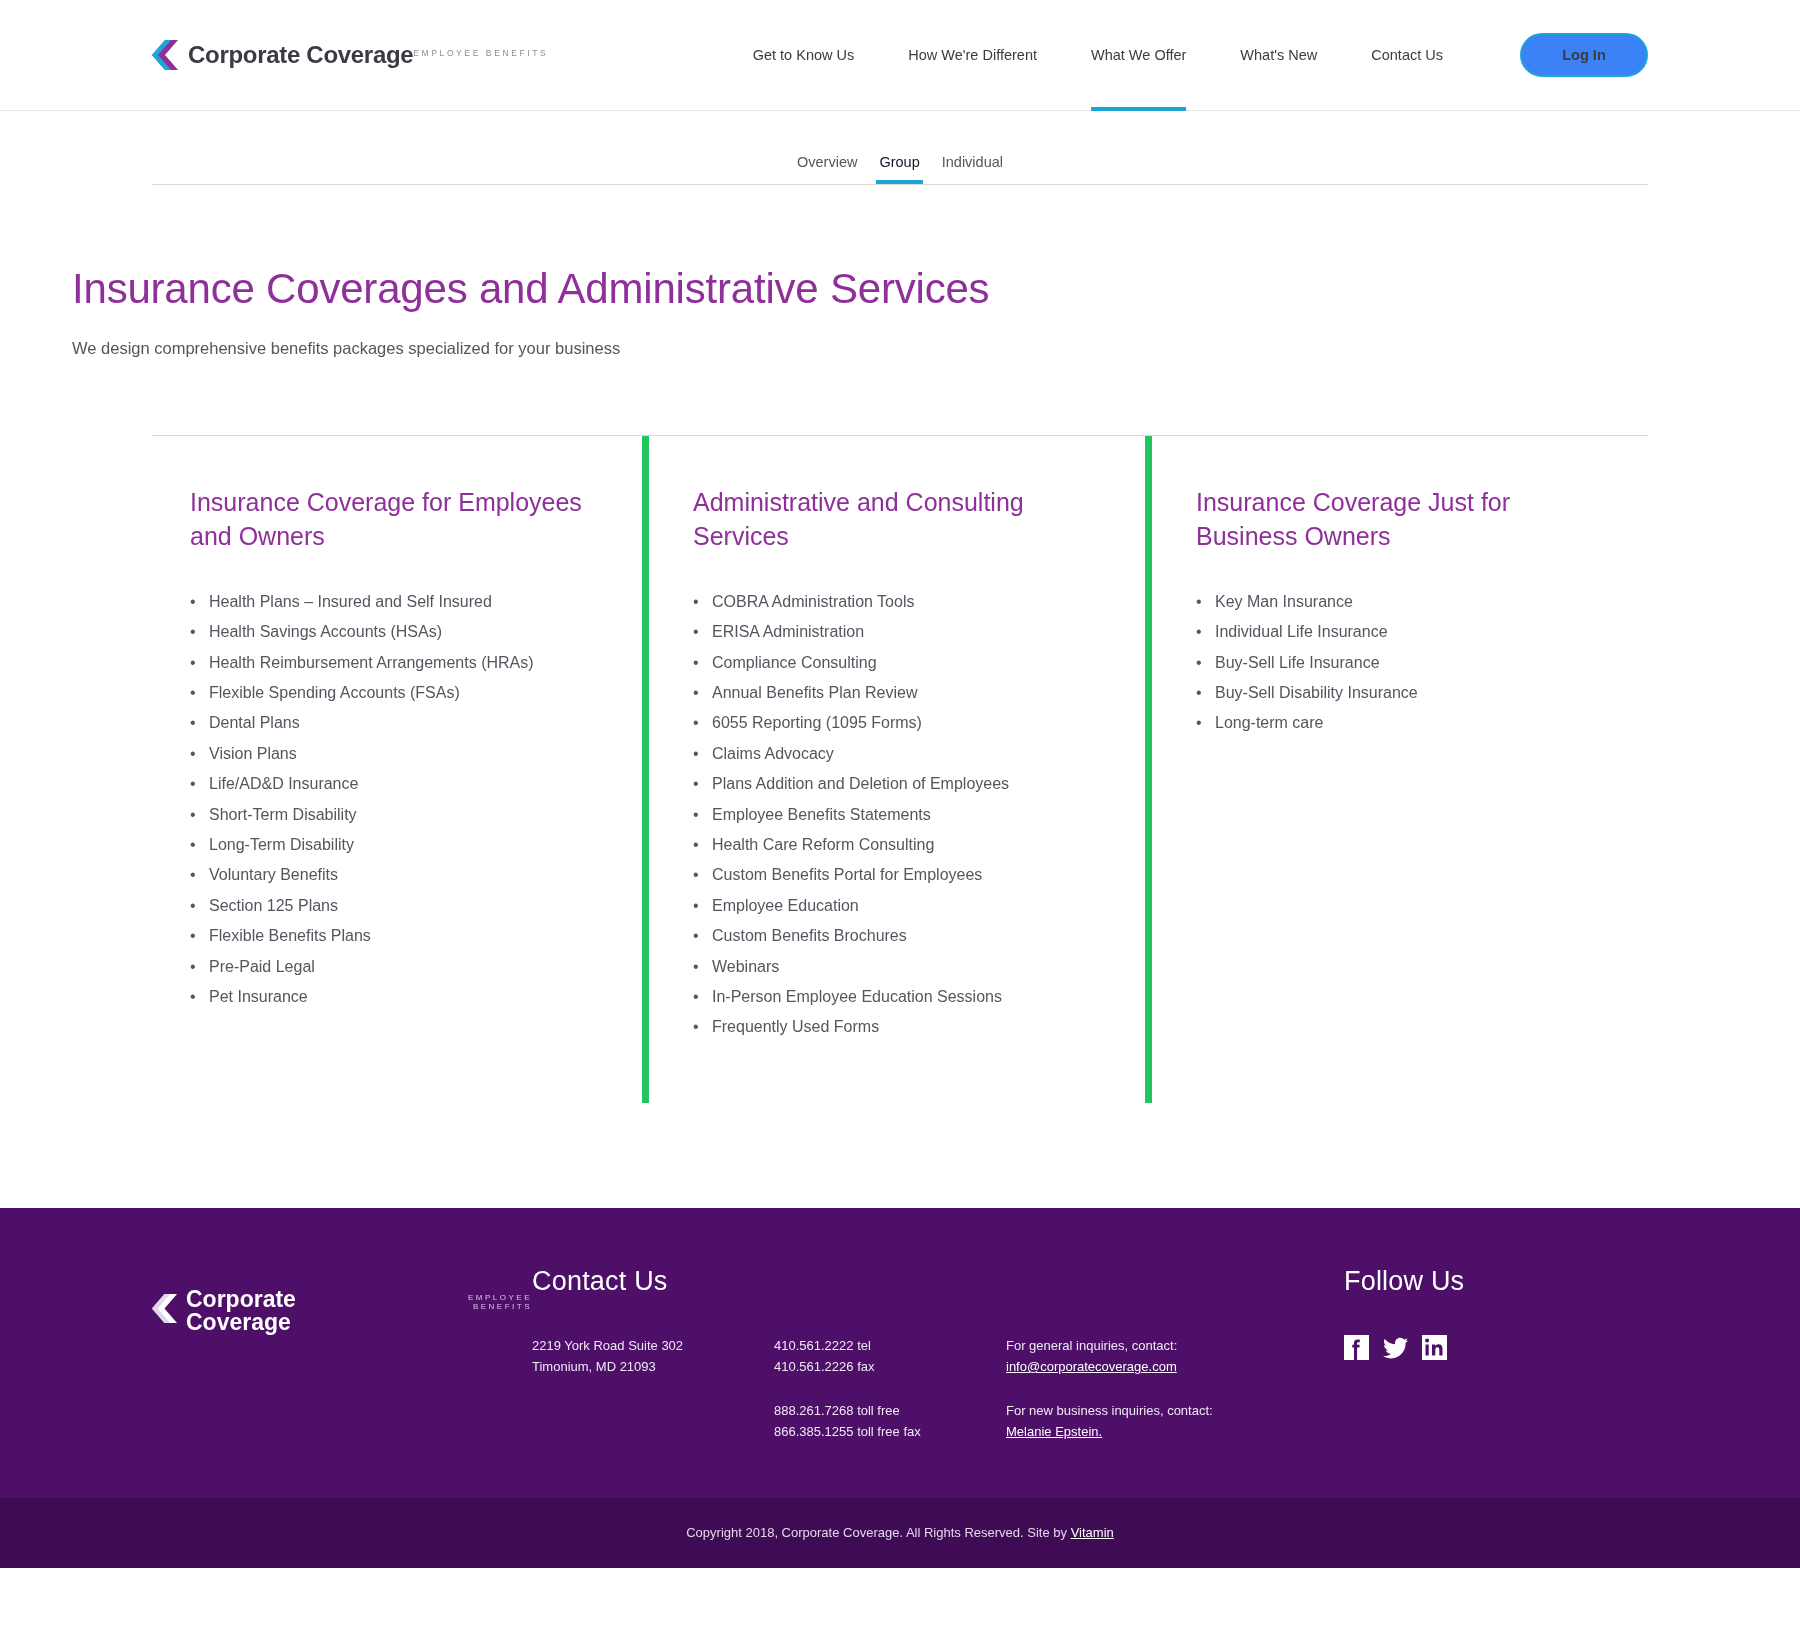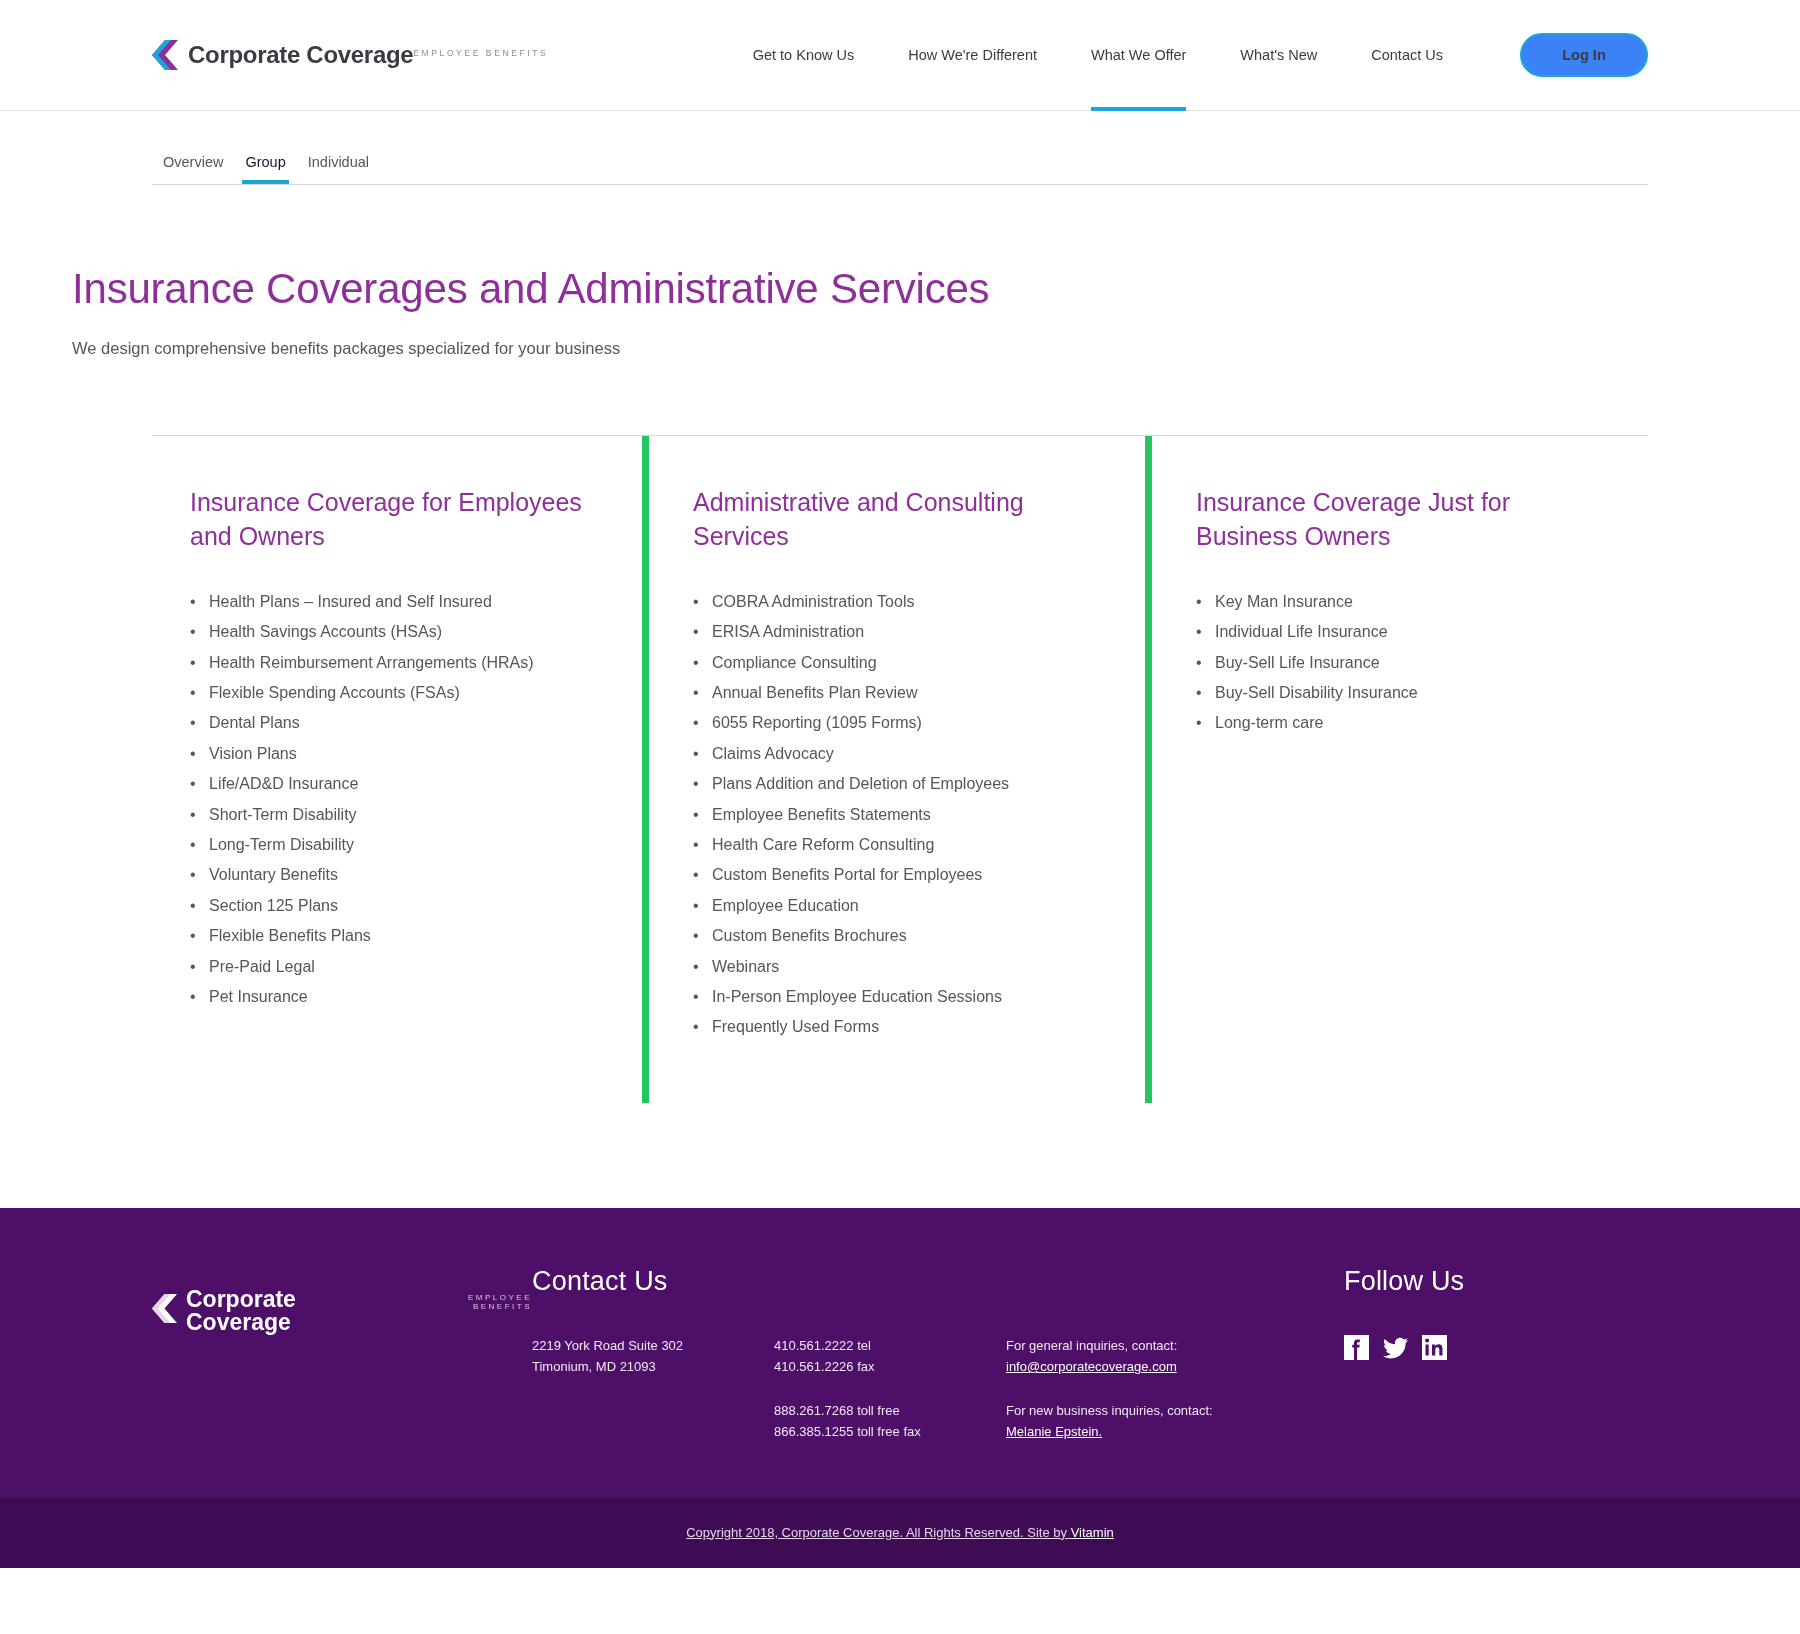--- a/index.html
+++ b/index.html
@@ -78,21 +78,21 @@
     align-items: center;
     justify-content: center;
     cursor: pointer;
     background: #3b82f6;
   }
 
   
   .subnav {
     padding: 0 152px;
     display: flex;
-    justify-content: flex-start;
+    justify-content: center;
     align-items: flex-end;
     height: 73px;
   }
   .subnav-inner {
     display: flex;
     gap: 0;
     align-items: flex-end;
     height: 100%;
   }
   .subnav-item {
@@ -214,21 +214,20 @@
   .footer-follow { width: 330px; padding-left: 26px; }
   .social-row { display: flex; gap: 14px; margin-top: 6px; }
   .social { width: 25px; height: 25px; cursor: pointer; }
 
   .copyright {
     background: #3e0b54;
     color: #e4d7ec;
     font-size: 13px;
     text-align: center;
     padding: 27px 0 28px 0;
-    text-decoration: underline;
   }
   .copyright a { color: #ffffff; text-decoration: underline; }
 </style>
 </head>
 <body>
 
 <div class="page">
 
   <div class="topbar">
     <div class="logo-wrap">

